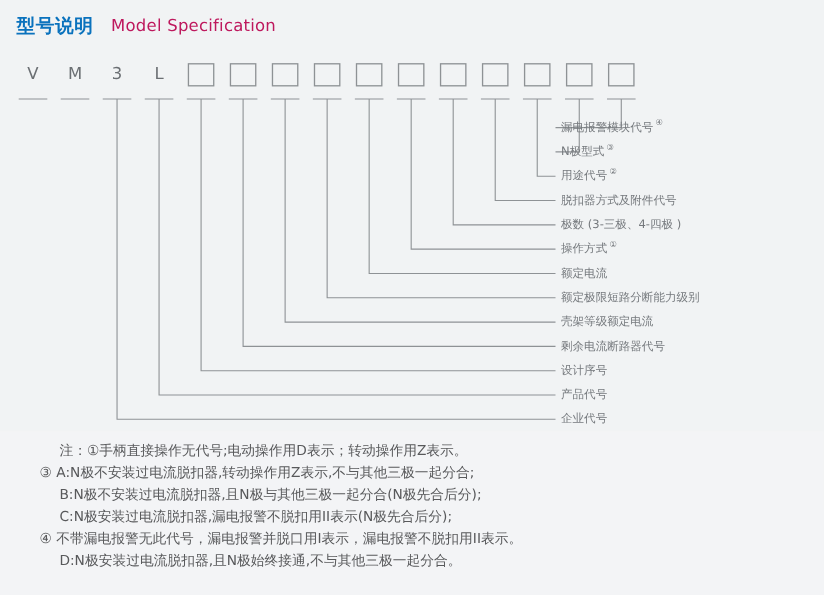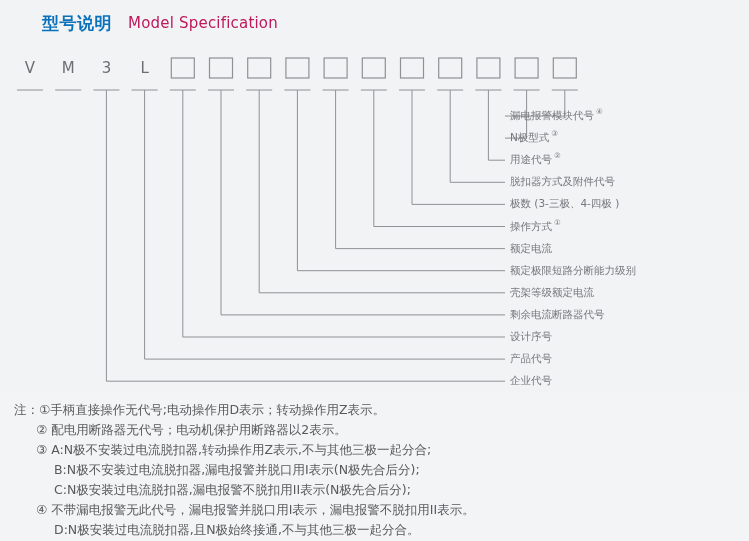--- a/index.html
+++ b/index.html
@@ -26,21 +26,20 @@
     display: flex;
     align-items: center;
     padding-left: 15px;
     box-sizing: border-box;
   }
   .title-cn {
     font-size: 17px;
     font-weight: bold;
     color: #0a72bd;
     letter-spacing: 0.5px;
-    margin-left: 27px;
   }
   .title-en {
     font-size: 15px;
     color: #be185d;
     margin-left: 16px;
     letter-spacing: 0.2px;
   }
 
   
   .diagram {
@@ -97,21 +96,21 @@
     box-sizing: border-box;
     padding: 8px 0 0 14px;
   }
   .note-line {
     font-size: 12.5px;
     color: #58595b;
     line-height: 20px;
     white-space: nowrap;
     font-family: "DejaVu Sans", "Liberation Sans", sans-serif;
   }
-  .note-line.ind0 { padding-left: 0px; }
+  .note-line.ind0 { padding-left: 0px; margin-left: 40px; }
   .note-line.ind1 { padding-left: 22px; }
   .note-line.ind2 { padding-left: 40px; }
 </style>
 </head>
 <body>
 
 <div class="header">
   <span class="title-cn">型号说明</span>
   <span class="title-en">Model Specification</span>
 </div>
@@ -179,20 +178,19 @@
         <text x="510" y="291" class="lbl">设计序号</text>
         <text x="510" y="313.1" class="lbl">产品代号</text>
         <text x="510" y="335.20000000000005" class="lbl">企业代号</text>
       </g>
   </svg>
 </div>
 
 <div class="notes">
   <div id="notes-list">
       <div class="note-line ind0">注：①手柄直接操作无代号;电动操作用D表示；转动操作用Z表示。</div>
-      <div class="note-line ind1">② 配电用断路器无代号；电动机保护用断路器以2表示。</div>
       <div class="note-line ind1">③ A:N极不安装过电流脱扣器,转动操作用Z表示,不与其他三极一起分合;</div>
-      <div class="note-line ind2">B:N极不安装过电流脱扣器,漏电报警并脱口用I表示(N极先合后分);</div>
+      <div class="note-line ind2">B:N极不安装过电流脱扣器,且N极与其他三极一起分合(N极先合后分);</div>
       <div class="note-line ind2">C:N极安装过电流脱扣器,漏电报警不脱扣用II表示(N极先合后分);</div>
       <div class="note-line ind1">④ 不带漏电报警无此代号，漏电报警并脱口用I表示，漏电报警不脱扣用II表示。</div>
       <div class="note-line ind2">D:N极安装过电流脱扣器,且N极始终接通,不与其他三极一起分合。</div>
     </div>
 </div>
 
 </body></html>

